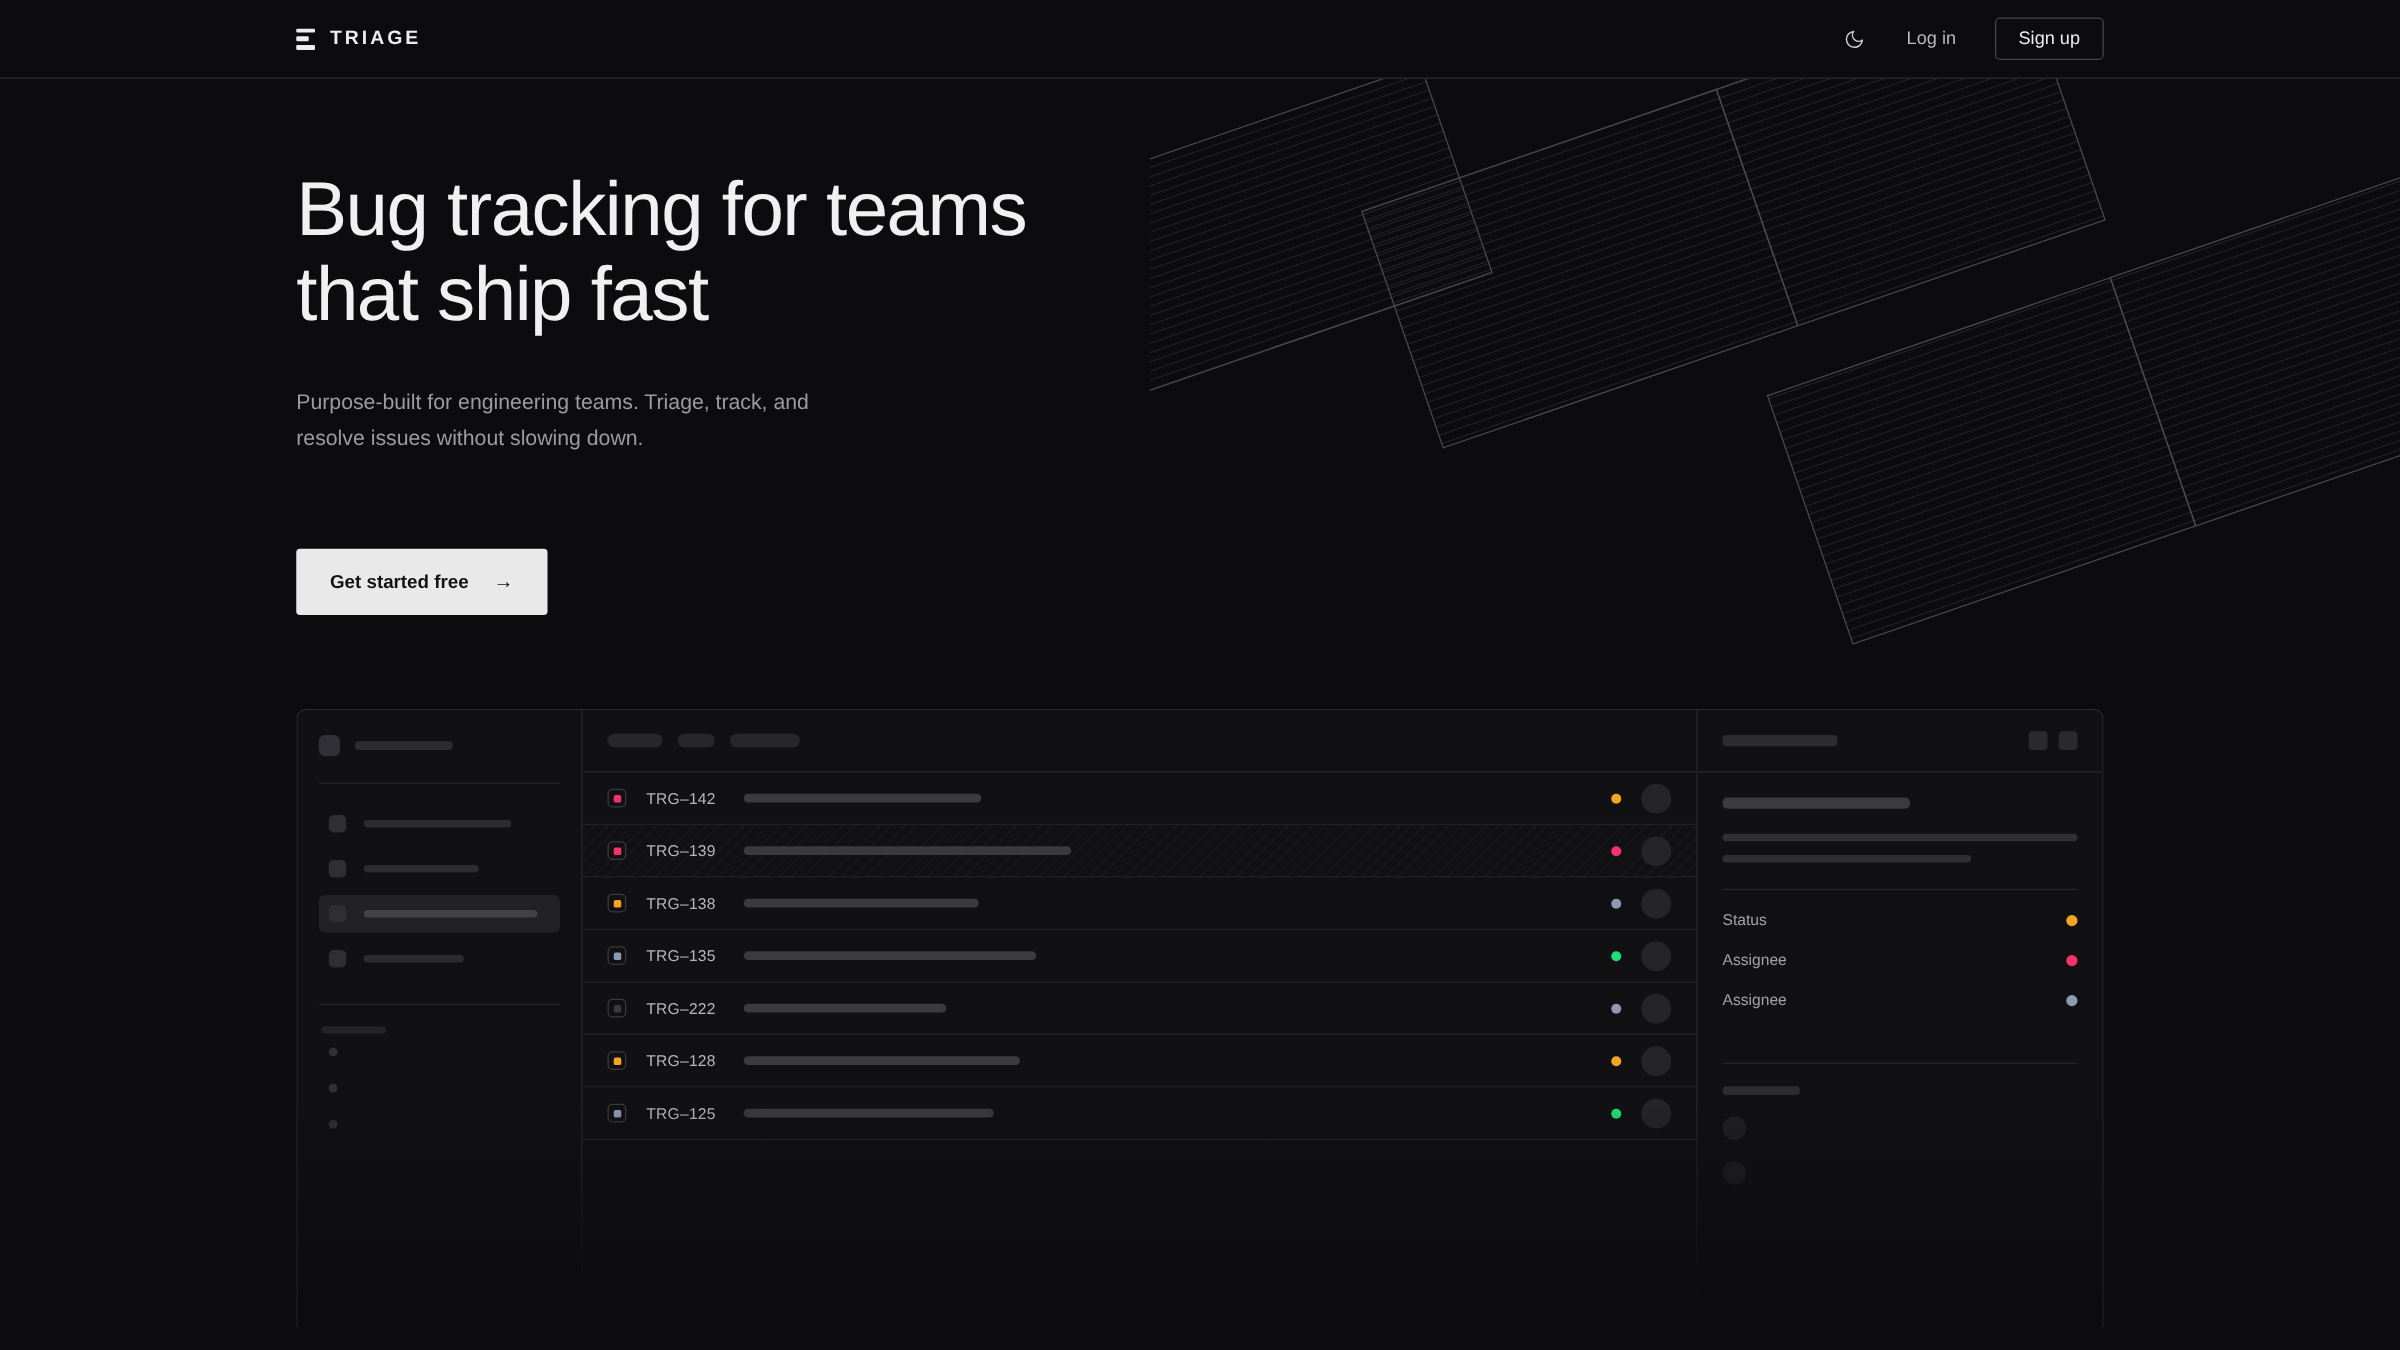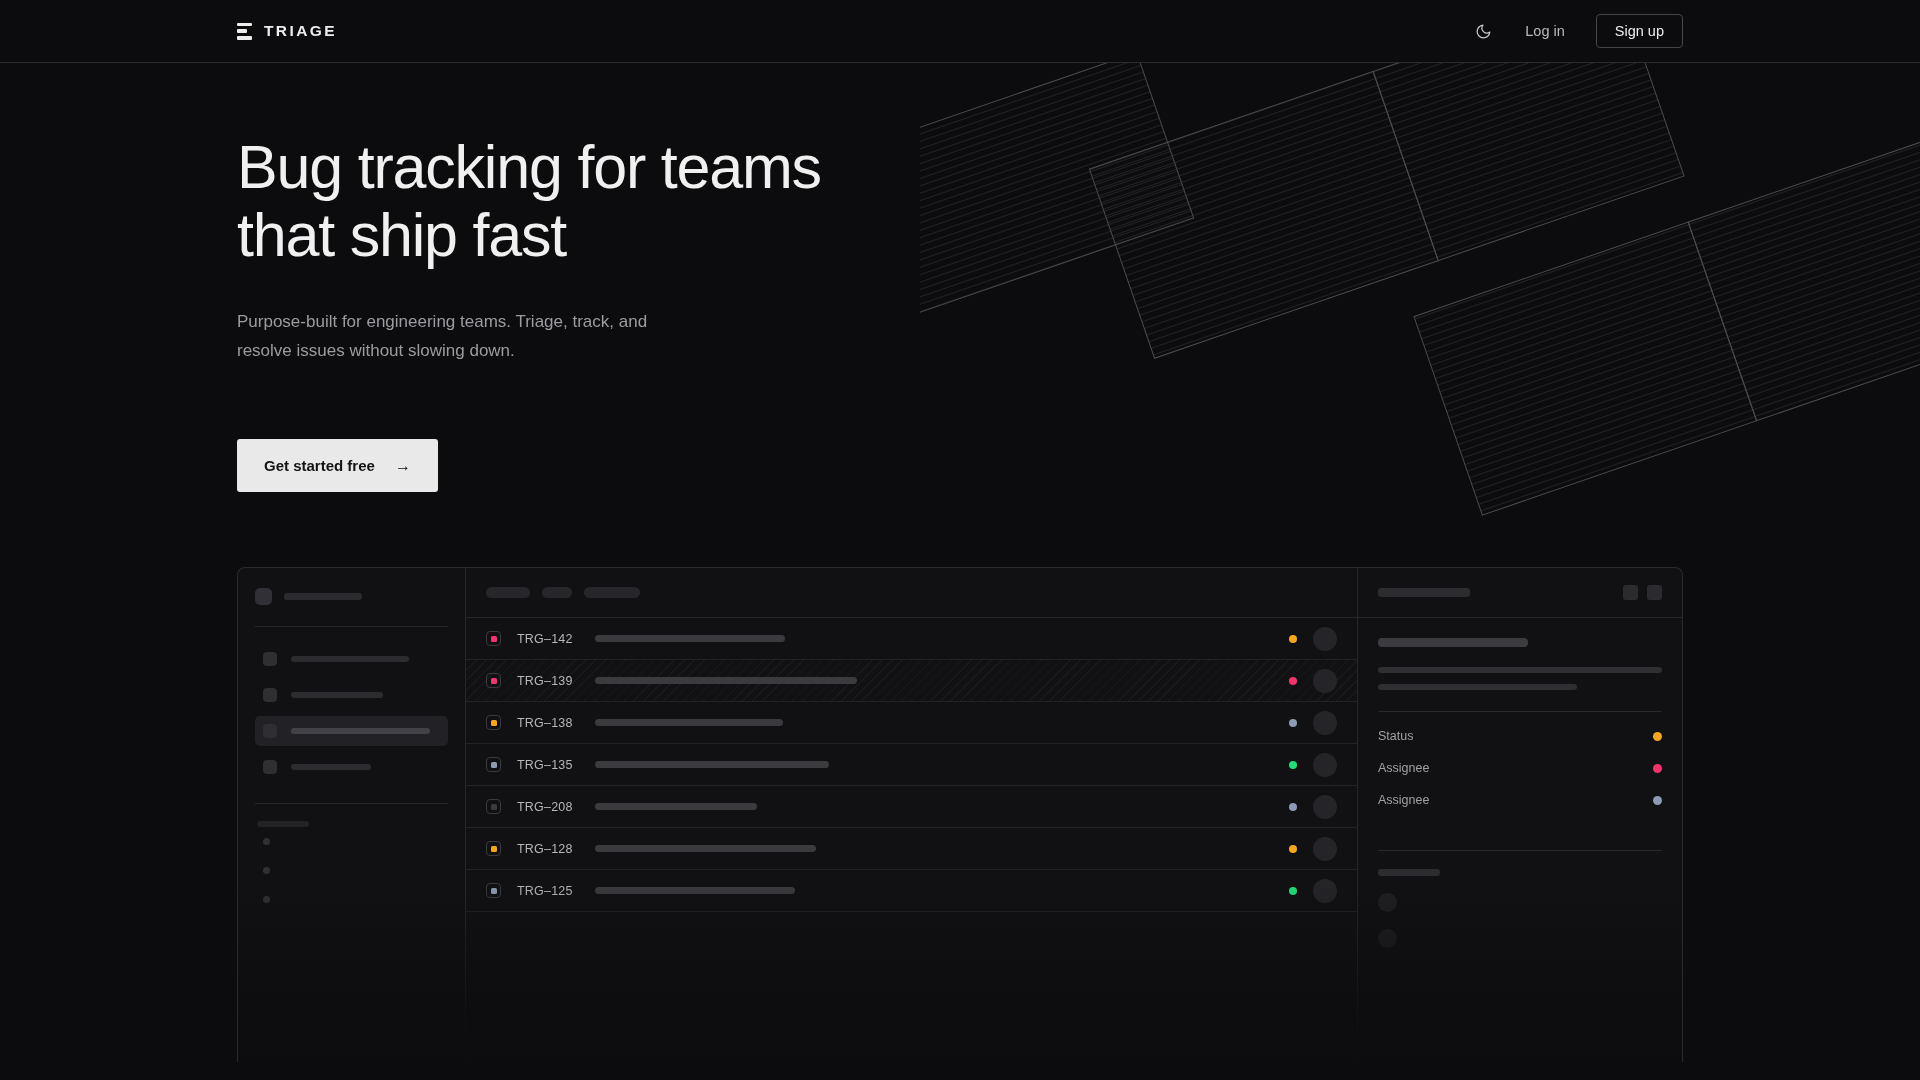--- a/index.html
+++ b/index.html
@@ -444,21 +444,21 @@
               <span class="rid">TRG–135</span>
               <span class="titlebar" style="width:234px"></span>
               <span class="spacer"></span>
               <span class="statusdot" style="background:#22dd77"></span>
               <span class="avatar"></span>
             </div>
             <div class="m-row">
               <span class="badge">
                 <i style="background:#3a3a3f"></i>
               </span>
-              <span class="rid">TRG–208</span>
+              <span class="rid">TRG–222</span>
               <span class="titlebar" style="width:162px"></span>
               <span class="spacer"></span>
               <span class="statusdot" style="background:#8b9bb4"></span>
               <span class="avatar"></span>
             </div>
             <div class="m-row">
               <span class="badge">
                 <i style="background:#f5a524"></i>
               </span>
               <span class="rid">TRG–128</span>

